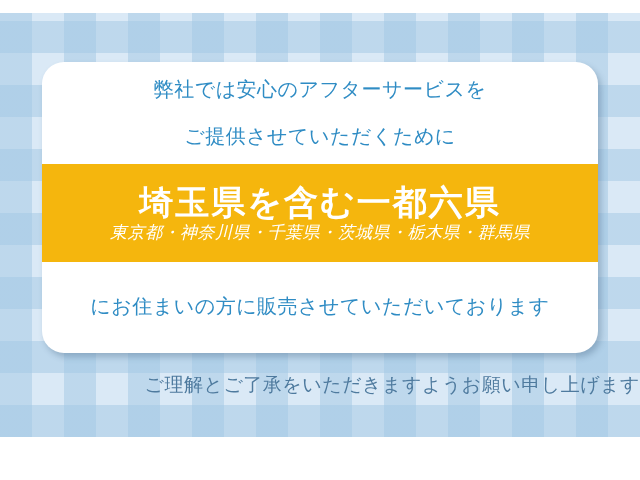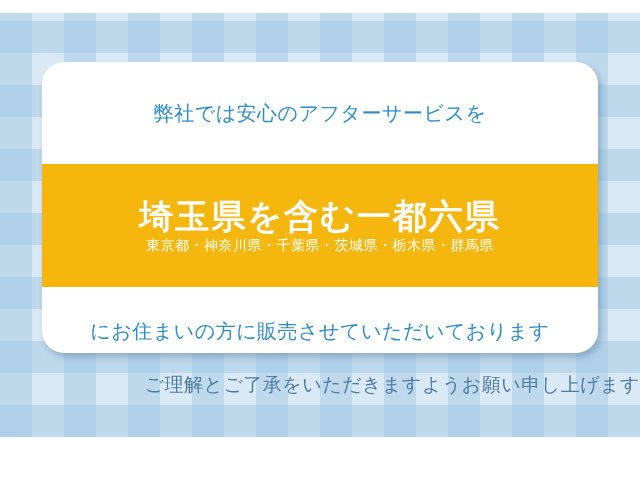--- a/index.html
+++ b/index.html
@@ -70,42 +70,43 @@
     font-size: 20px;
     font-weight: 500;
     letter-spacing: 0.5px;
     line-height: 1.25;
     white-space: nowrap;
   }
 
   
   .orange-band {
     background: #f5b60d;
-    height: 123px;
+    height: 98px;
     display: flex;
     flex-direction: column;
     align-items: center;
     justify-content: center;
     gap: 2px;
   }
   .band-headline {
     color: #ffffff;
     font-size: 34px;
     font-weight: bold;
     letter-spacing: 2px;
     white-space: nowrap;
     line-height: 1.1;
   }
   .band-subline {
     color: #ffffff;
-    font-size: 14px;
+    font-size: 17px;
     font-weight: 500;
     letter-spacing: 0.5px;
     white-space: nowrap;
     line-height: 1.1;
+    font-style: italic;
   }
 
   
   .card-bottom {
     height: 88px;
     display: flex;
     align-items: center;
     justify-content: center;
   }
 
@@ -163,20 +164,21 @@
 <div id="stage">
 
   <div id="backdrop">
     <div id="backdrop-tint"></div>
   </div>
 
   <div id="card">
 
     <div class="card-top">
       <div class="blue-line">弊社では安心のアフターサービスを</div>
+      <div class="blue-line">ご提供させていただくために</div>
     </div>
 
     <div class="orange-band">
       <div class="band-headline">埼玉県を含む一都六県</div>
       <div class="band-subline">東京都・神奈川県・千葉県・茨城県・栃木県・群馬県</div>
     </div>
 
     <div class="card-bottom">
       <div class="blue-line">にお住まいの方に販売させていただいております</div>
     </div>

